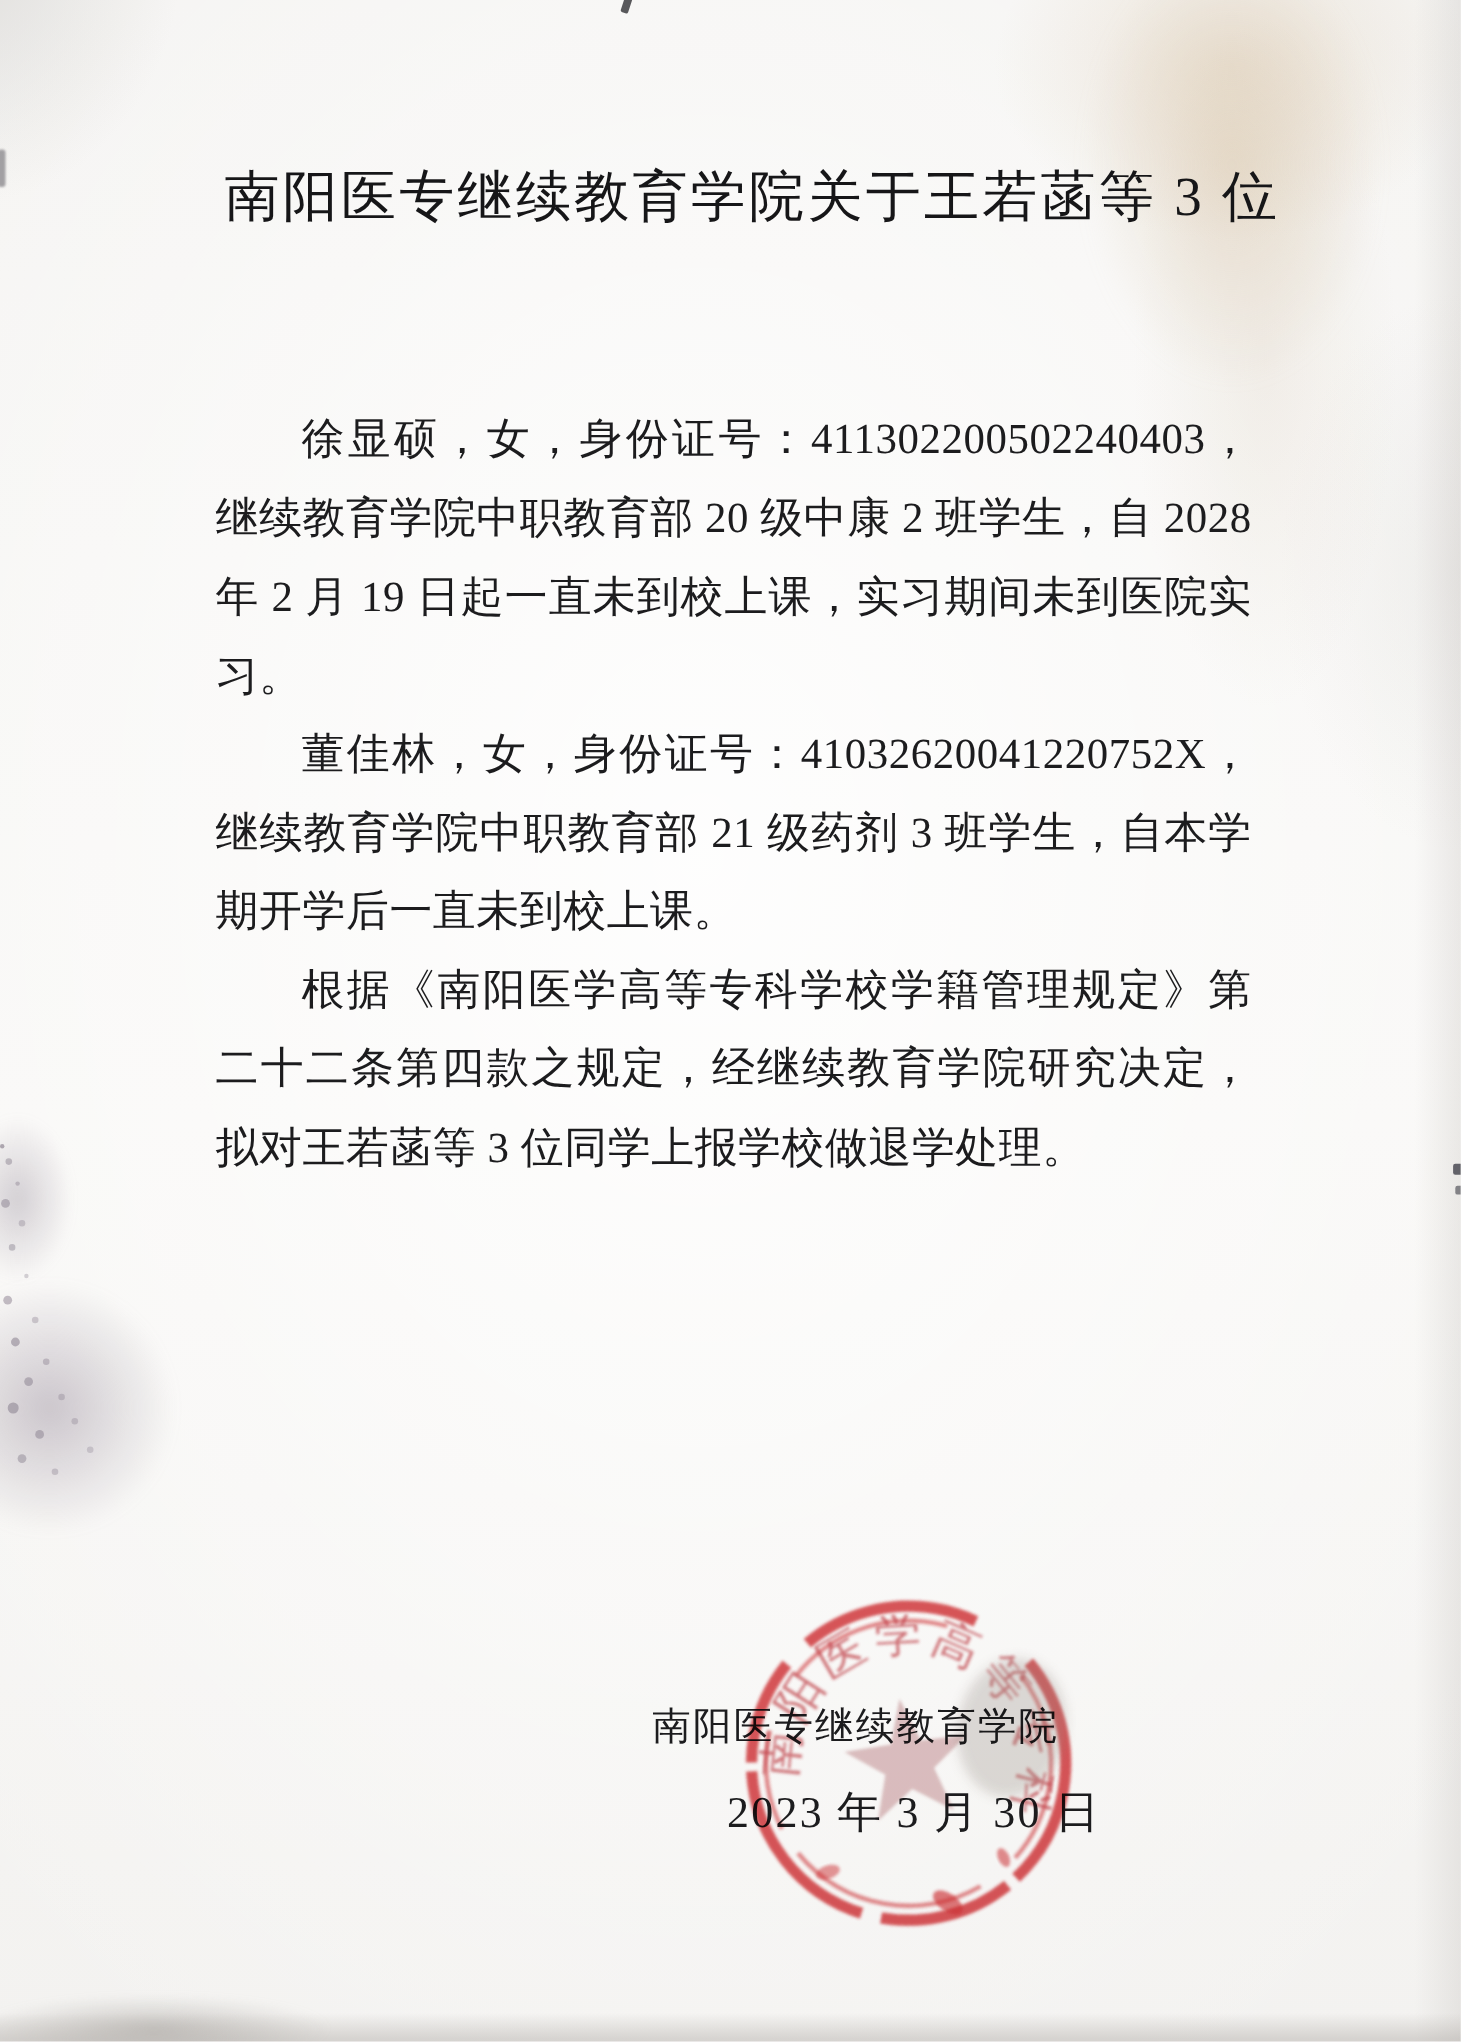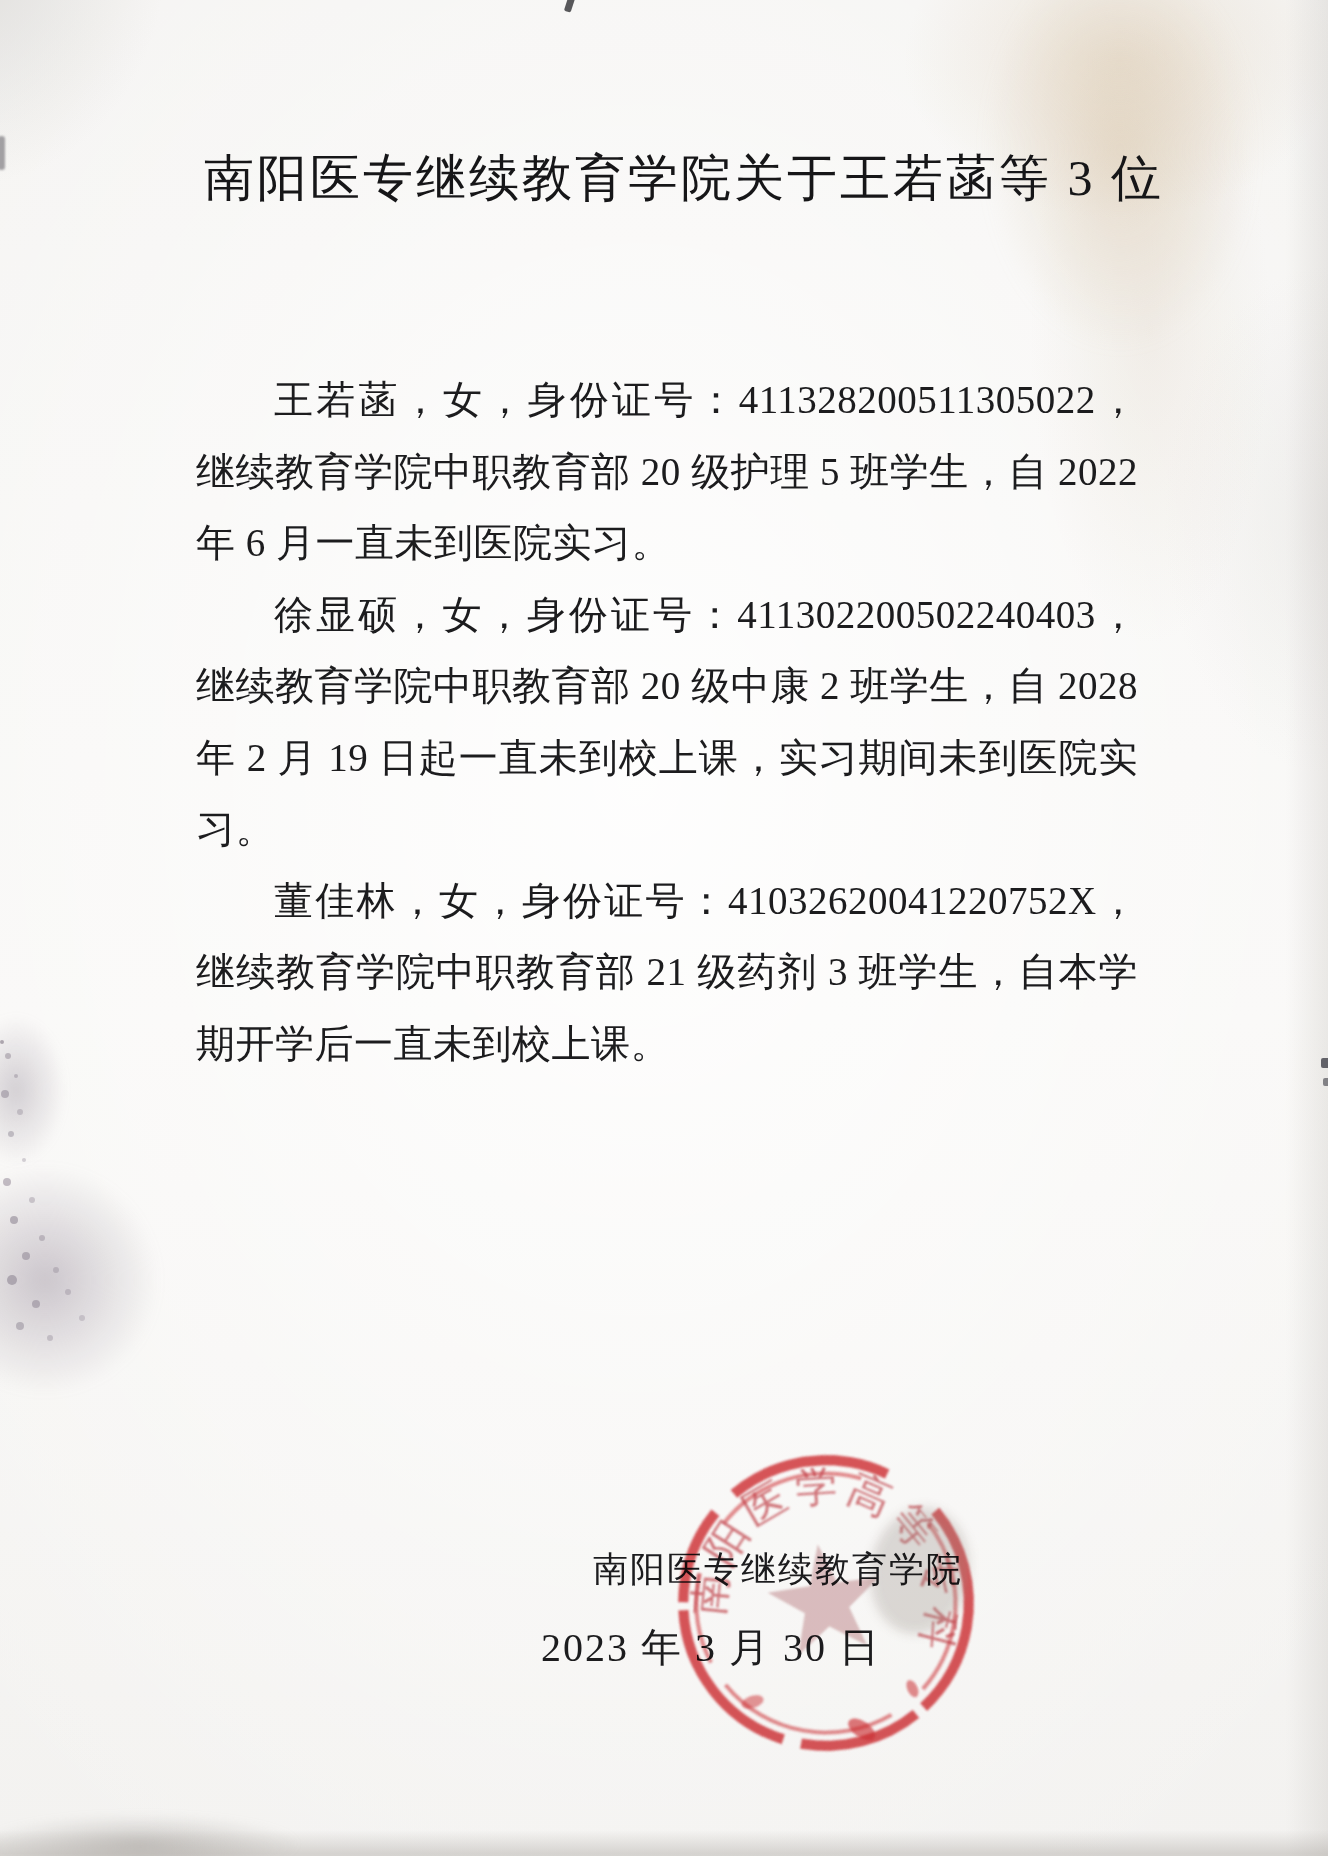--- a/index.html
+++ b/index.html
@@ -60,21 +60,21 @@
   .title-block{position:absolute;top:142px;left:0;width:100%;
     text-align:center;font-size:50px;font-weight:400;line-height:73px;
     letter-spacing:3px;color:#161618;padding-left:20px;}
   .body-text{position:absolute;top:364px;left:196px;width:942px;
     font-size:39px;line-height:71.5px;letter-spacing:.5px;
     text-align:justify;text-justify:inter-ideograph;color:#1c1c1e;}
   .para{margin:0;text-indent:78px;}
   .sig-line{position:absolute;top:1546px;left:548px;width:460px;
     text-align:center;font-size:35px;letter-spacing:2px;color:#1c1c1e;}
   .date-line{position:absolute;top:1620px;left:541px;width:460px;
-    text-align:left;font-size:40px;letter-spacing:2px;color:#1c1c1e;}
+    text-align:right;font-size:40px;letter-spacing:2px;color:#1c1c1e;}
   
   .seal{position:absolute;left:673px;top:1450px;width:306px;height:306px;
     mix-blend-mode:multiply;opacity:.93;}
 </style>
 </head>
 <body>
 
 <div class="page">
 
   <div class="artifact tan-smudge"></div>
@@ -87,23 +87,23 @@
   <div class="artifact tick-top"></div>
   <div class="artifact tick-left"></div>
   <div class="artifact tick-right-1"></div>
   <div class="artifact tick-right-2"></div>
 
   <div class="title-block">
     <div>南阳医专继续教育学院关于王若菡等 3 位</div>
   </div>
 
   <div class="body-text">
-      <p class="para">王若菡，女，身份证号：411328200511305022，继续教育学院中职教育部 20 级护理 5 班学生，自 2022 年 6 月一直未到医院实习。</p>
       <p class="para">徐显硕，女，身份证号：411302200502240403，继续教育学院中职教育部 20 级中康 2 班学生，自 2028 年 2 月 19 日起一直未到校上课，实习期间未到医院实习。</p>
       <p class="para">董佳林，女，身份证号：41032620041220752X，继续教育学院中职教育部 21 级药剂 3 班学生，自本学期开学后一直未到校上课。</p>
+      <p class="para">根据《南阳医学高等专科学校学籍管理规定》第二十二条第四款之规定，经继续教育学院研究决定，拟对王若菡等 3 位同学上报学校做退学处理。</p>
     </div>
 
   <div class="sig-line">南阳医专继续教育学院</div>
   <div class="date-line">2023 年 3 月 30 日</div>
 
   <svg class="seal" viewBox="0 0 300 300">
     <defs>
       <path id="sealArc" d="M 56 184 A 100 100 0 1 1 244 184" fill="none"></path>
       <filter id="blurSoft">
           <feGaussianBlur stdDeviation="1.2"></feGaussianBlur>

